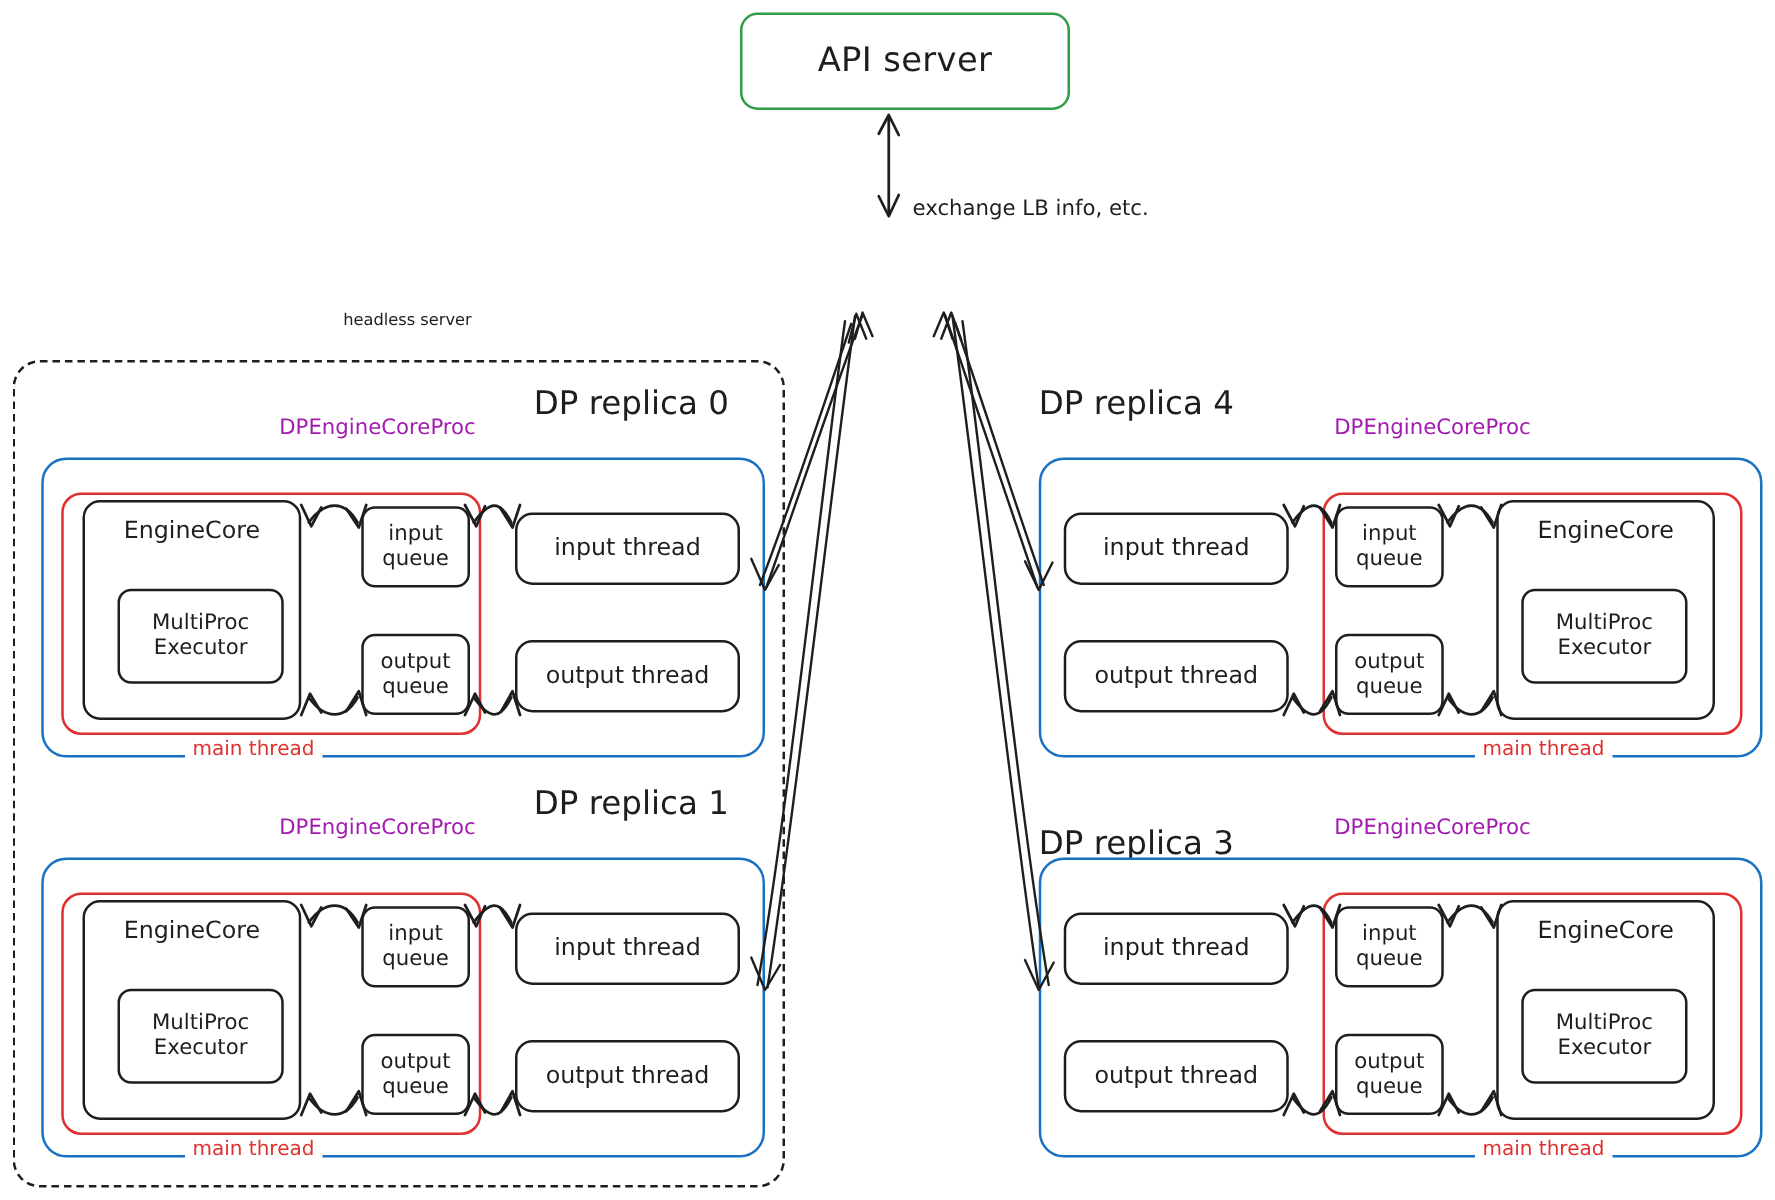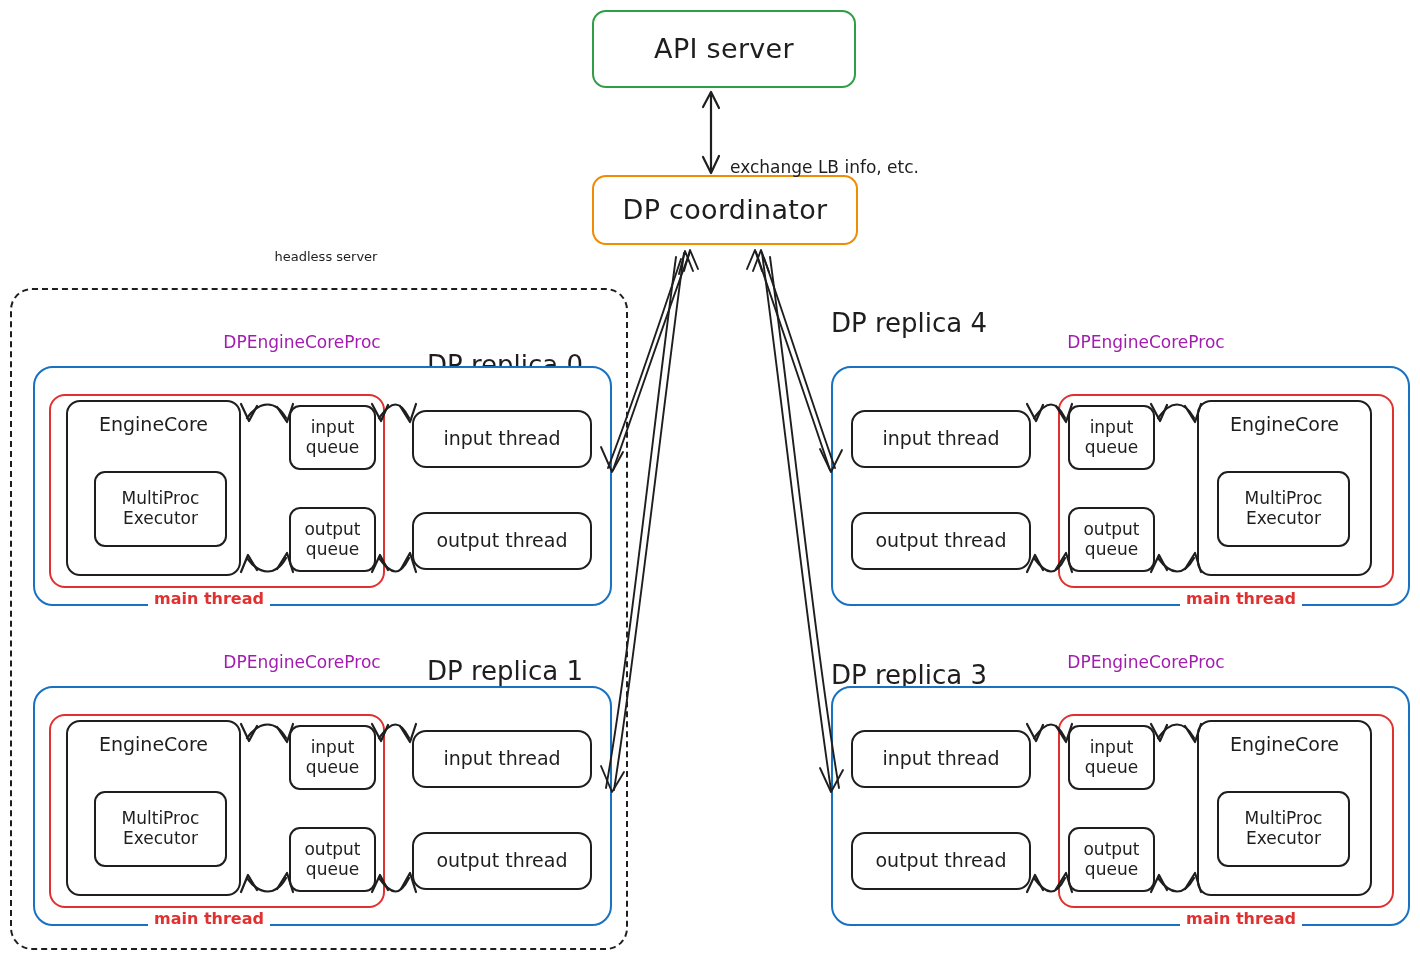--- a/index.html
+++ b/index.html
@@ -34,21 +34,21 @@
   .label{
     position:absolute;white-space:nowrap;color:#1e1e1e;
   }
   .label.blue{color:#a21caf;}
   .label.red{color:#e03131;}
   .label.center{transform:translateX(-50%);}
 
   .label-proc{font-size:17px;}
   .label-replica{font-size:26px;}
   .label-headless{font-size:13px;}
-  .label-mainthread{font-size:16px;font-weight:bold;}
+  .label-mainthread{font-size:16px;}
   .label-edge{font-size:17px;margin-top:27px;}
 
   
   .label.red.label-mainthread{
     background:#ffffff;padding:0 6px;
   }
 
   svg.overlay{position:absolute;left:0;top:0;width:1420px;height:960px;
     pointer-events:none;overflow:visible;}
   svg.overlay .ink{fill:none;stroke:#1e1e1e;stroke-width:2.2;
@@ -58,30 +58,27 @@
 </style>
 </head>
 <body>
 
 <div id="stage">
 
   <div class="box green t-big" style="left:592px;top:10px;width:264px;height:78px;">
     <span>API server</span>
   </div>
 
-  <div class="box orange t-big" style="left:592px;top:175px;width:266px;height:70px;">
-    <span>DP coordinator</span>
-  </div>
 
   <div class="label label-edge" style="left:730px;top:130px;">exchange LB info, etc.</div>
 
   <div class="box dashed" style="left:10px;top:288px;width:618px;height:662px;"></div>
   <div class="label label-headless center" style="left:326px;top:249px;">headless server</div>
 
-  <div class="label label-replica" style="left:427px;top:308px;margin-top:42px;">DP replica 0</div>
+  <div class="label label-replica" style="left:427px;top:308px;">DP replica 0</div>
   <div class="label blue label-proc center" style="left:302px;top:332px;">DPEngineCoreProc</div>
 
   <div class="box blue" style="left:33px;top:366px;width:579px;height:240px;"></div>
   <div class="box red" style="left:49px;top:394px;width:336px;height:194px;"></div>
   <div class="label red label-mainthread" style="left:148px;top:589px;">main thread</div>
 
   <div class="box" style="left:66px;top:400px;width:175px;height:176px;
               flex-direction:column;justify-content:flex-start;padding-top:12px;">
     <span class="t-mid">EngineCore</span>
   </div>
@@ -102,21 +99,21 @@
     <span class="t-small">queue</span>
   </div>
 
   <div class="box t-mid" style="left:412px;top:410px;width:180px;height:58px;">
     <span>input thread</span>
   </div>
   <div class="box t-mid" style="left:412px;top:512px;width:180px;height:58px;">
     <span>output thread</span>
   </div>
 
-  <div class="label label-replica" style="left:427px;top:656px;">DP replica 1</div>
+  <div class="label label-replica" style="left:427px;top:628px;">DP replica 1</div>
   <div class="label blue label-proc center" style="left:302px;top:652px;">DPEngineCoreProc</div>
 
   <div class="box blue" style="left:33px;top:686px;width:579px;height:240px;"></div>
   <div class="box red" style="left:49px;top:714px;width:336px;height:194px;"></div>
   <div class="label red label-mainthread" style="left:148px;top:909px;">main thread</div>
 
   <div class="box" style="left:66px;top:720px;width:175px;height:176px;
               flex-direction:column;justify-content:flex-start;padding-top:12px;">
     <span class="t-mid">EngineCore</span>
   </div>

